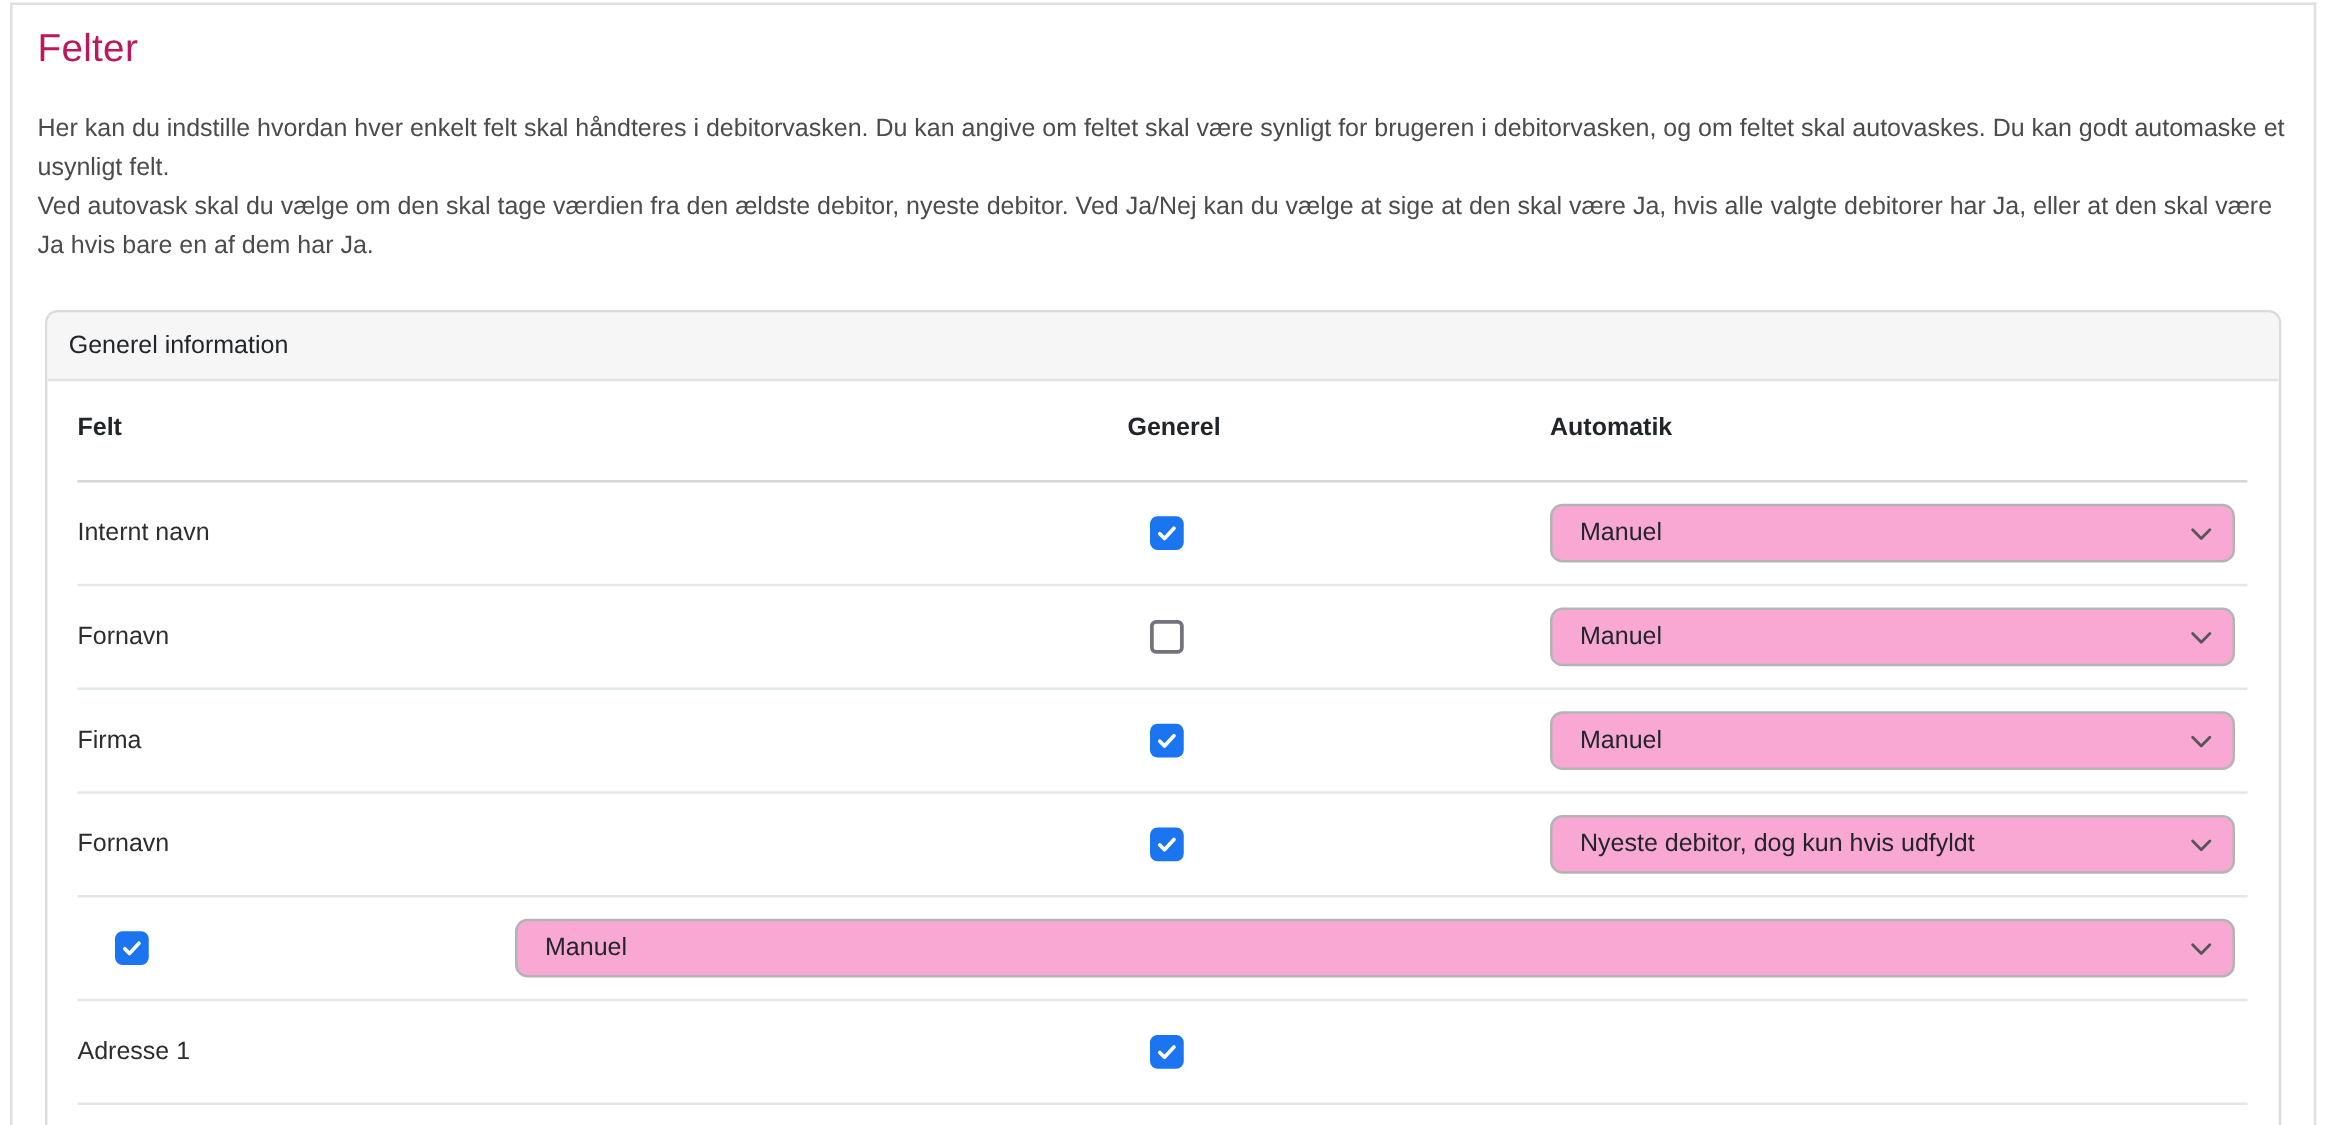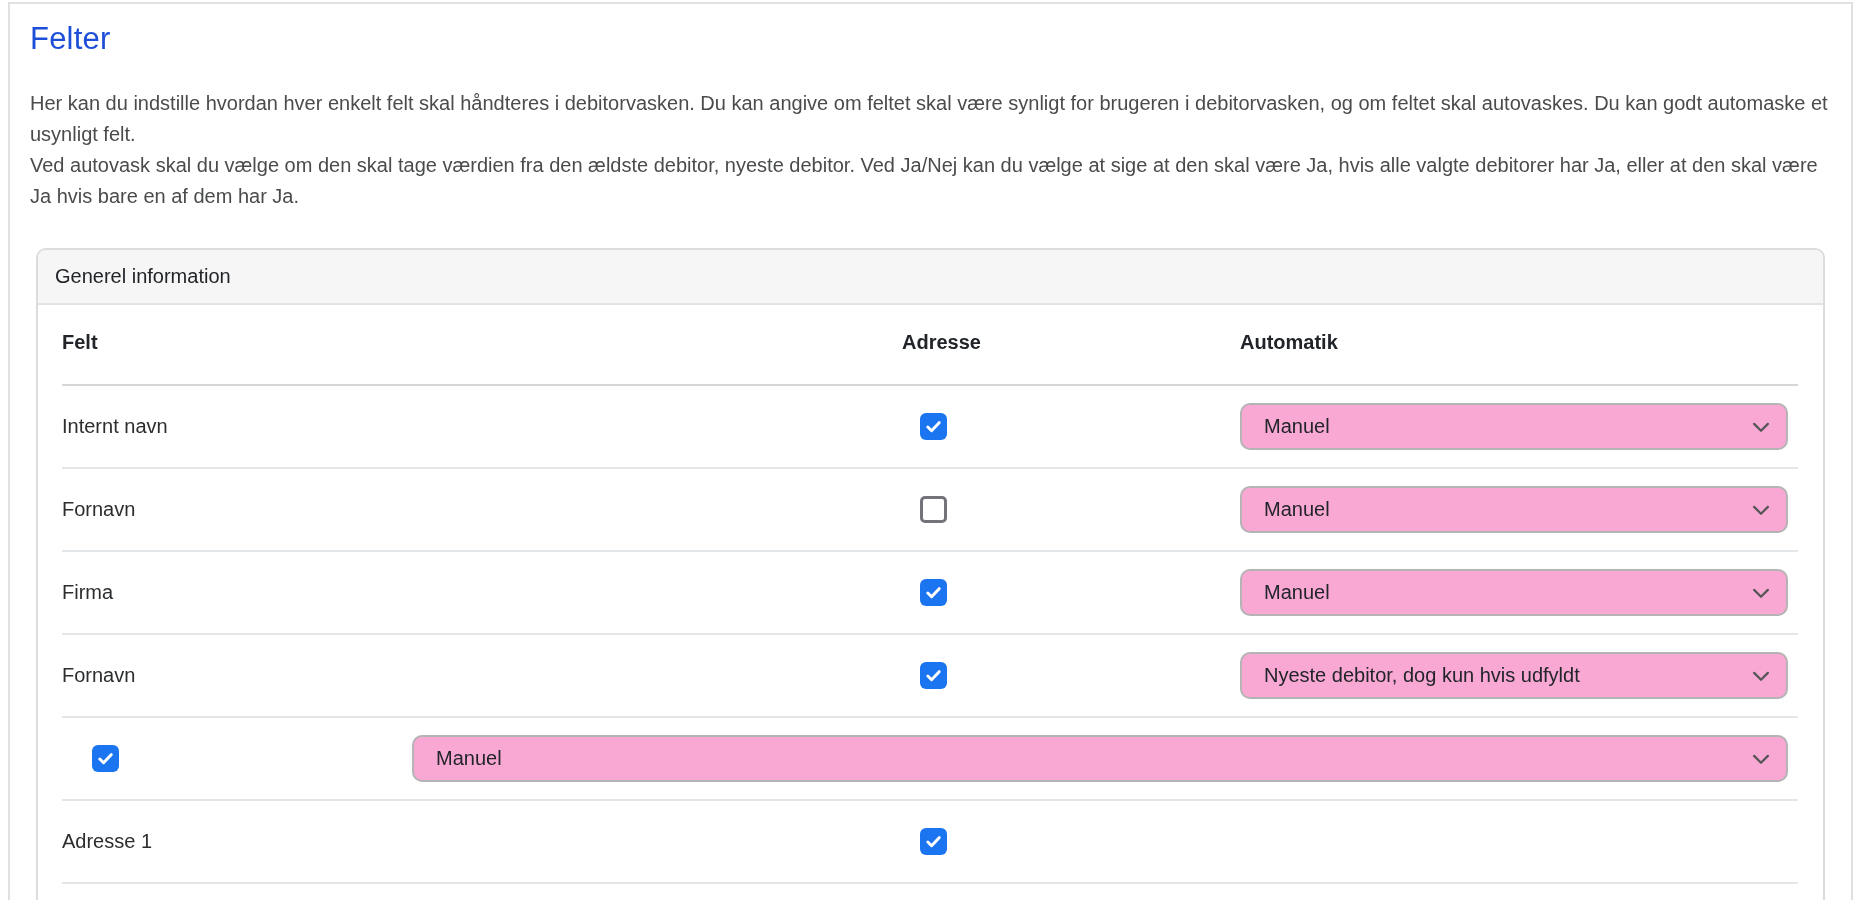--- a/index.html
+++ b/index.html
@@ -9,21 +9,21 @@
   .viewport { position: relative; width: 1872px; height: 900px; overflow: hidden; background: #fff; }
 
   .frame {
     position: absolute; left: 8px; top: 2px; width: 1845px; height: 1300px;
     border: 2px solid #e0e0e0; border-bottom: none;
     padding: 0 20px; background: #fff;
   }
 
   h1.page-title {
     margin: 14px 0 0 0; font-size: 31px; line-height: 42px;
-    font-weight: 400; color: #1d4ed8; letter-spacing: 0.2px;
+    font-weight: 400; color: #be185d; letter-spacing: 0.2px;
   }
 
   .intro { margin: 28px 0 0 0; font-size: 20px; line-height: 31px; color: #4a4b4d; max-width: 1801px; }
   .intro-block { display: block; }
 
   .card {
     margin: 36px 6px 0 6px; border: 2px solid #dcdcdc; border-radius: 10px;
     overflow: hidden; height: 760px; background: #fff;
   }
   .card-header {
@@ -73,21 +73,21 @@
       <span class="intro-block">Ved autovask skal du vælge om den skal tage værdien fra den ældste debitor, nyeste debitor. Ved Ja/Nej kan du vælge at sige at den skal være Ja, hvis alle valgte debitorer har Ja, eller at den skal være Ja hvis bare en af dem har Ja.</span>
     </p>
 
     <section class="card">
       <header class="card-header">
         <span>Generel information</span>
       </header>
       <div class="card-body">
         <div class="trow thead">
           <div class="col-field">Felt</div>
-          <div class="col-visible">Adresse</div>
+          <div class="col-visible">Generel</div>
           <div class="col-auto">Automatik</div>
         </div>
         <div id="rows">
   <div class="trow data-row">
     <div class="col-field">Internt navn</div>
     <div class="col-visible">
       <div class="checkbox" role="checkbox" aria-checked="true">
         <svg viewBox="0 0 24 24">
           <path d="M5.5 12.6l4.3 4.3 8.7-9.3" fill="none" stroke="#ffffff" stroke-width="3.4" stroke-linecap="round" stroke-linejoin="round"></path>
         </svg>

